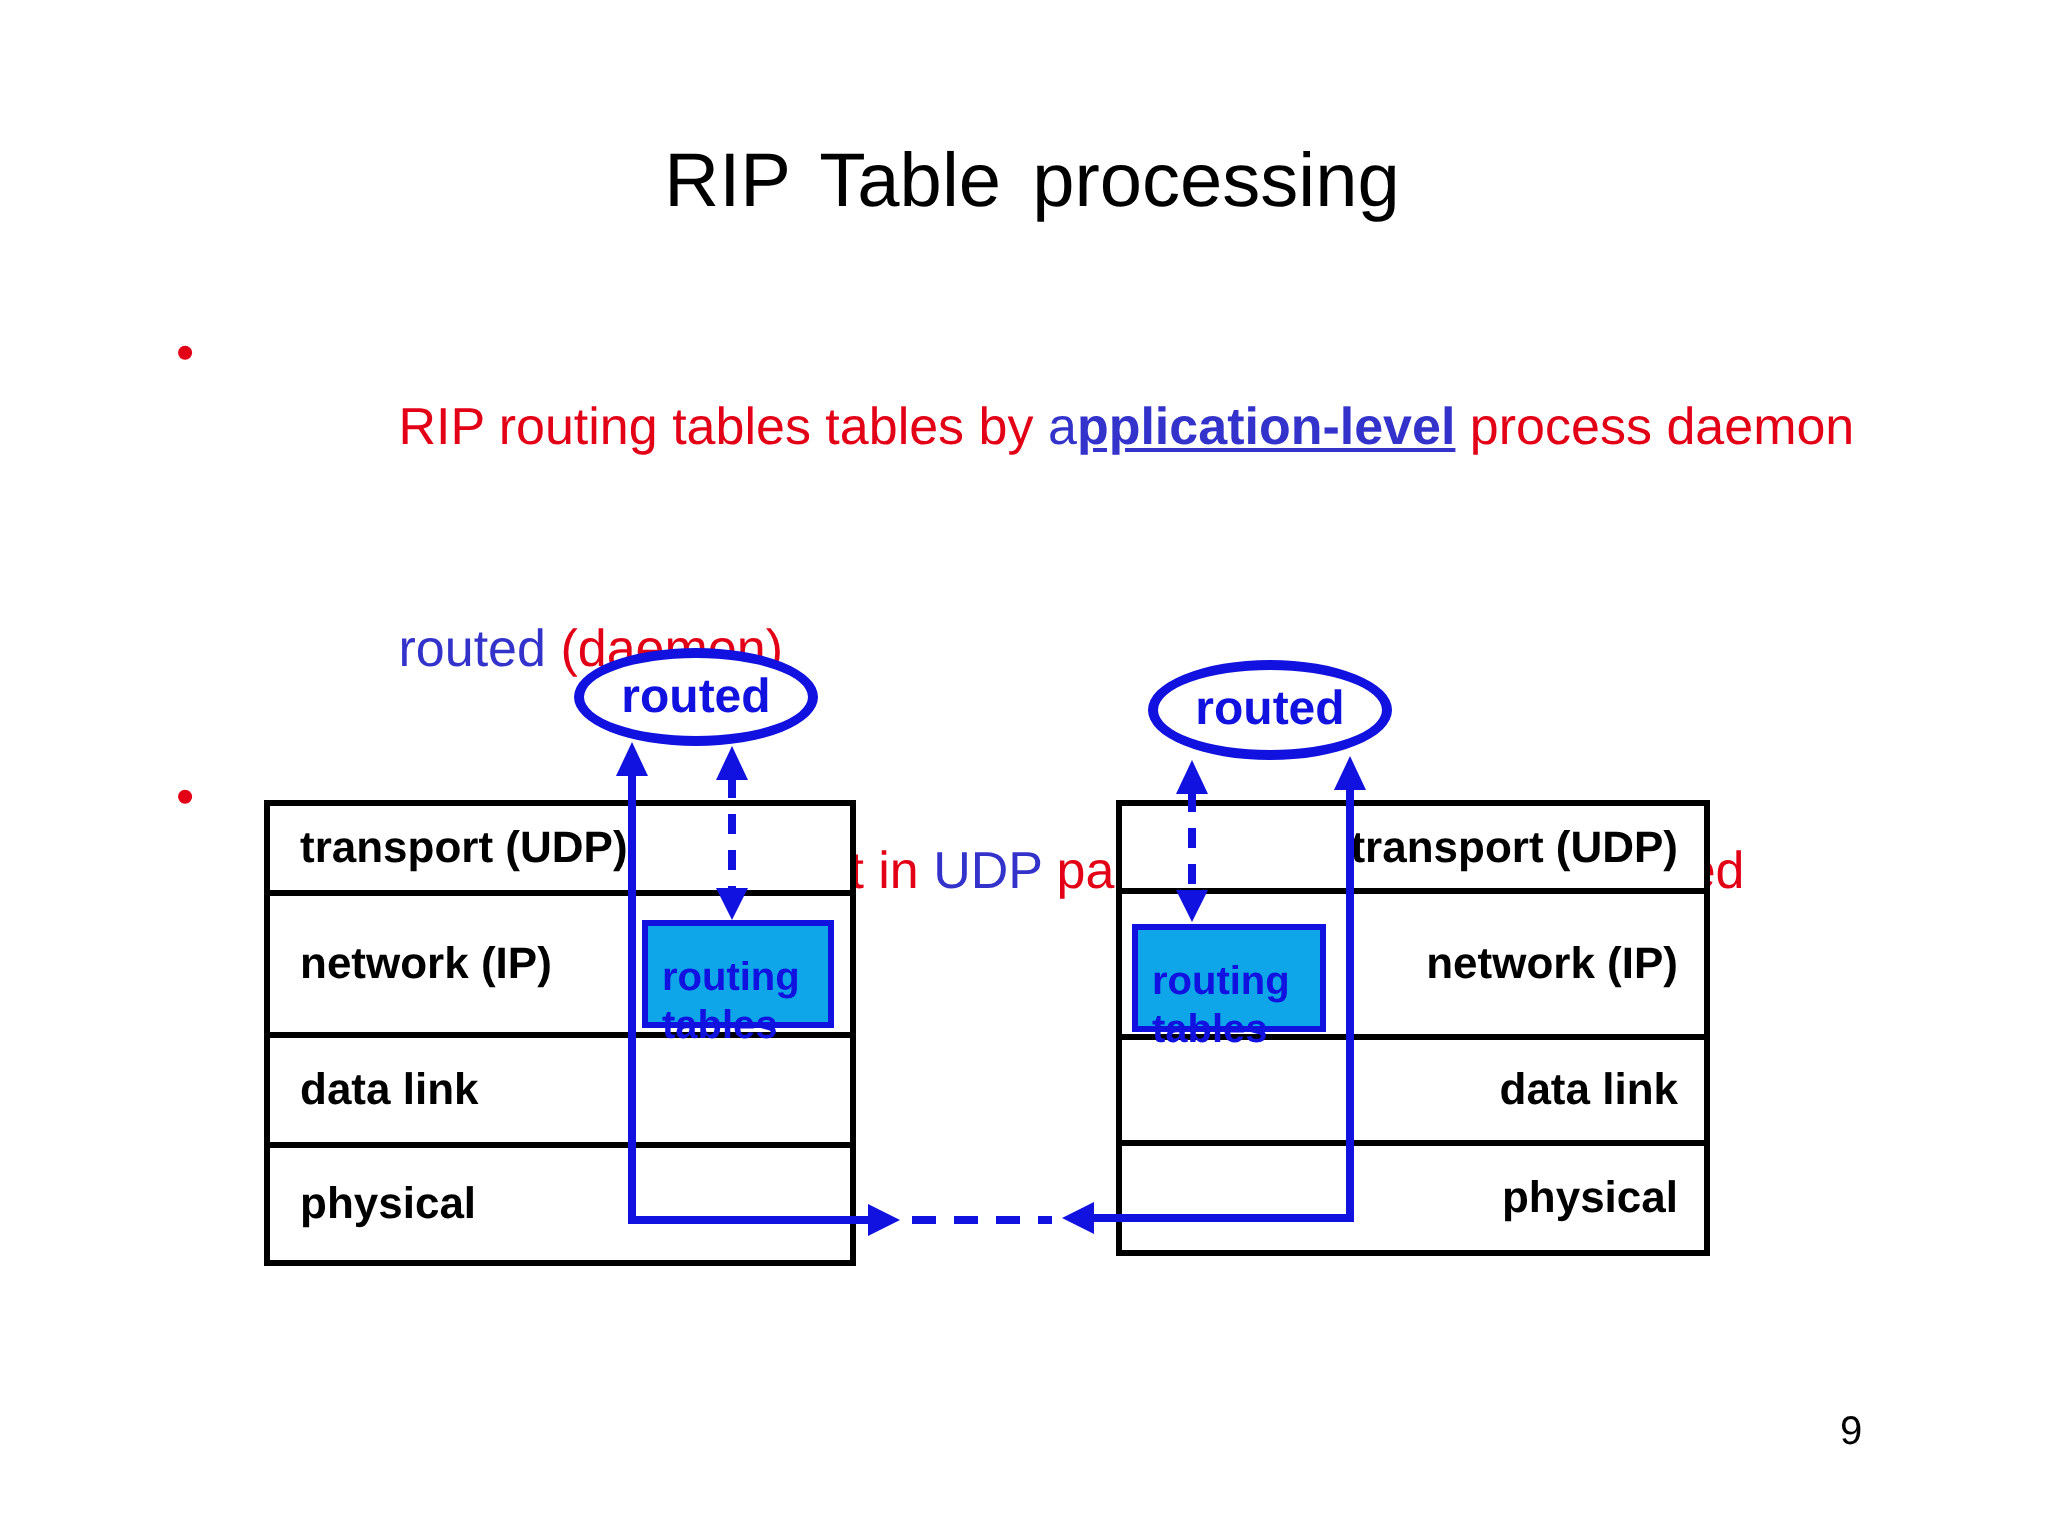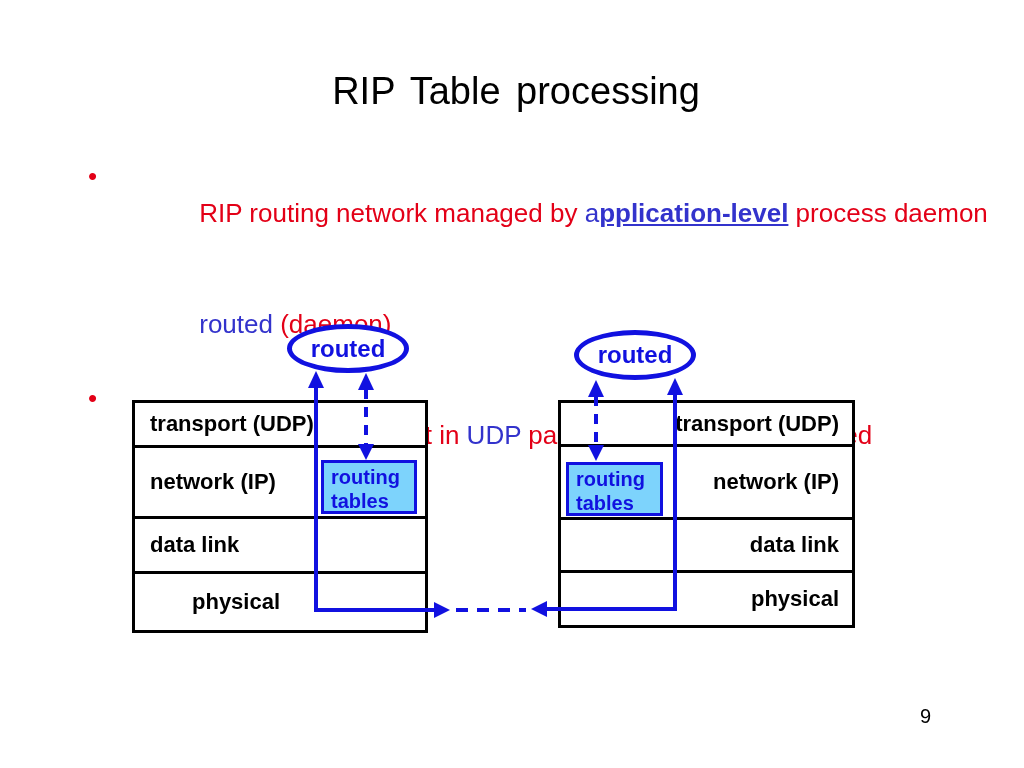--- a/index.html
+++ b/index.html
@@ -40,41 +40,41 @@
     position:absolute;
     border:3px solid var(--ink);
     background:#ffffff;
     display:flex;flex-direction:column;
   }
   .stack .row{
     display:flex;align-items:center;
     border-bottom:3px solid var(--ink);
     font-size:22px;font-weight:bold;color:var(--ink);
   }
-  .stack .row:last-child{border-bottom:none;margin-left:42px;}
+  .stack .row:last-child{border-bottom:none;}
   .stack-left{left:132px;top:400px;width:296px;height:233px;}
   .stack-left .row{justify-content:flex-start;padding-left:15px;}
   .stack-left .row:nth-child(1){height:45px;}
   .stack-left .row:nth-child(2){height:71px;}
   .stack-left .row:nth-child(3){height:55px;}
   .stack-left .row:nth-child(4){height:56px;}
   .stack-right{left:558px;top:400px;width:297px;height:228px;}
   .stack-right .row{justify-content:flex-end;padding-right:13px;}
   .stack-right .row:nth-child(1){height:44px;}
   .stack-right .row:nth-child(2){height:73px;}
   .stack-right .row:nth-child(3){height:53px;}
   .stack-right .row:nth-child(4){height:52px;}
 
   .rbox{
     position:absolute;
     border:3px solid var(--diagram-blue);
-    background:#7dd3fc;
+    background:#0ea5e9;
     color:var(--diagram-blue);
     font-size:20px;font-weight:bold;line-height:24px;
-    padding:2px 0 0 7px;
+    padding:14px 0 0 7px;
   }
   .rbox-left{left:321px;top:460px;width:96px;height:54px;}
   .rbox-right{left:566px;top:462px;width:97px;height:54px;}
 
   .oval{
     position:absolute;
     border:5px solid var(--diagram-blue);
     border-radius:50%;
     background:#ffffff;
     display:flex;align-items:center;justify-content:center;
@@ -98,21 +98,21 @@
 
 <div class="slide">
 
   <h1 class="title">RIP Table processing</h1>
 
   <div class="bullets">
     <div class="bullet">
       <span class="dot">•</span>
       <div class="btext">
         <div class="bline">
-          <span class="red">RIP routing network managed by </span><span class="blue">a</span><span class="blue b">pplication-level</span><span class="red"> process daemon</span>
+          <span class="red">RIP routing tables tables by </span><span class="blue">a</span><span class="blue b">pplication-level</span><span class="red"> process daemon</span>
         </div>
         <div class="bline">
           <span class="blue">routed</span><span class="red"> (daemon)</span>
         </div>
       </div>
     </div>
     <div class="bullet">
       <span class="dot">•</span>
       <div class="btext">
         <div class="bline">

